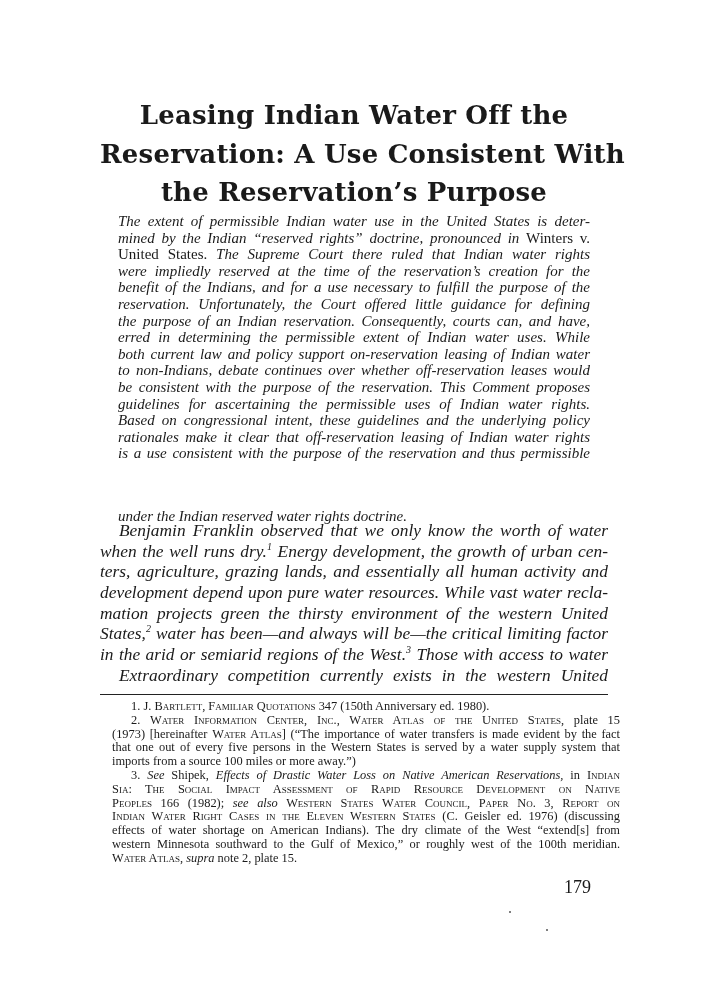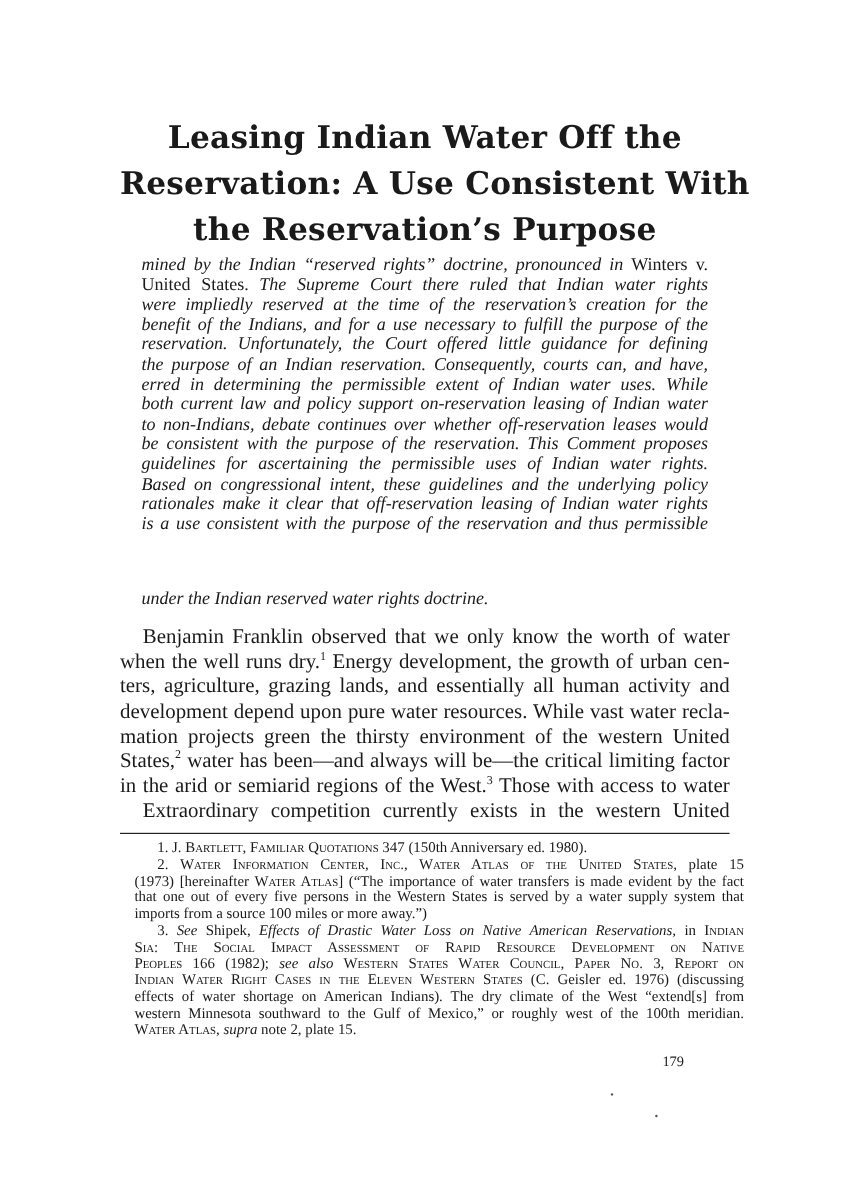--- a/index.html
+++ b/index.html
@@ -23,53 +23,54 @@
 
   .section-heading {
     position: absolute; left: 100px; top: 499px; width: 508px; text-align: center;
     font-variant: small-caps; font-size: 16px; letter-spacing: 0.3px;
   }
 
   .body-text {
     position: absolute; left: 100px; top: 520px; width: 508px;
     font-size: 17.4px; line-height: 20.7px;
   }
-  .body-text .line { display: block; white-space: nowrap; text-align: justify; text-align-last: justify; height: 20.7px; }
+  .body-text .line { display: block; white-space: nowrap; text-align: justify; text-align-last: justify; height: 20.7px; font-style: italic; }
   .body-text .line.last { text-align-last: left; }
   .body-text .indent { padding-left: 19px; }
   sup { font-size: 10px; line-height: 0; vertical-align: 7px; }
 
   .rule { position: absolute; left: 100px; top: 694px; width: 508px; height: 0; border-top: 1.3px solid #222; }
 
   .footnotes {
     position: absolute; left: 112px; top: 700px; width: 508px;
     font-size: 12.4px; line-height: 13.8px;
   }
   .footnotes .line { display: block; white-space: nowrap; text-align: justify; text-align-last: justify; height: 13.8px; }
   .footnotes .line.last { text-align-last: left; }
   .footnotes .indent { padding-left: 19px; }
   .sc { font-variant: small-caps; }
   .it { font-style: italic; }
 
-  .page-number { position: absolute; left: 552px; top: 877px; font-size: 12px; }
+  .page-number { position: absolute; left: 564px; top: 877px; font-size: 18px; }
   .speck { position: absolute; left: 509px; top: 911px; width: 2px; height: 2px; background: #555; border-radius: 1px; }
   .speck2 { position: absolute; left: 546px; top: 929px; width: 2px; height: 2px; background: #555; border-radius: 1px; }
 </style>
 </head>
 <body>
 
 <div class="page">
 
   <div class="title">
     <span>Leasing Indian Water Off the</span>
     <span>Reservation: A Use Consistent With</span>
     <span>the Reservation’s Purpose</span>
   </div>
 
   <div class="abstract">
+    <span class="line">The extent of permissible Indian water use in the United States is deter-</span>
     <span class="line"><span>mined by the Indian “reserved rights” doctrine, pronounced in </span><span class="roman">Winters v.</span></span>
     <span class="line"><span class="roman">United States.</span><span>  The Supreme Court there ruled that Indian water rights</span></span>
     <span class="line">were impliedly reserved at the time of the reservation’s creation for the</span>
     <span class="line">benefit of the Indians, and for a use necessary to fulfill the purpose of the</span>
     <span class="line">reservation.  Unfortunately, the Court offered little guidance for defining</span>
     <span class="line">the purpose of an Indian reservation.  Consequently, courts can, and have,</span>
     <span class="line">erred in determining the permissible extent of Indian water uses.  While</span>
     <span class="line">both current law and policy support on-reservation leasing of Indian water</span>
     <span class="line">to non-Indians, debate continues over whether off-reservation leases would</span>
     <span class="line">be consistent with the purpose of the reservation.  This Comment proposes</span>

